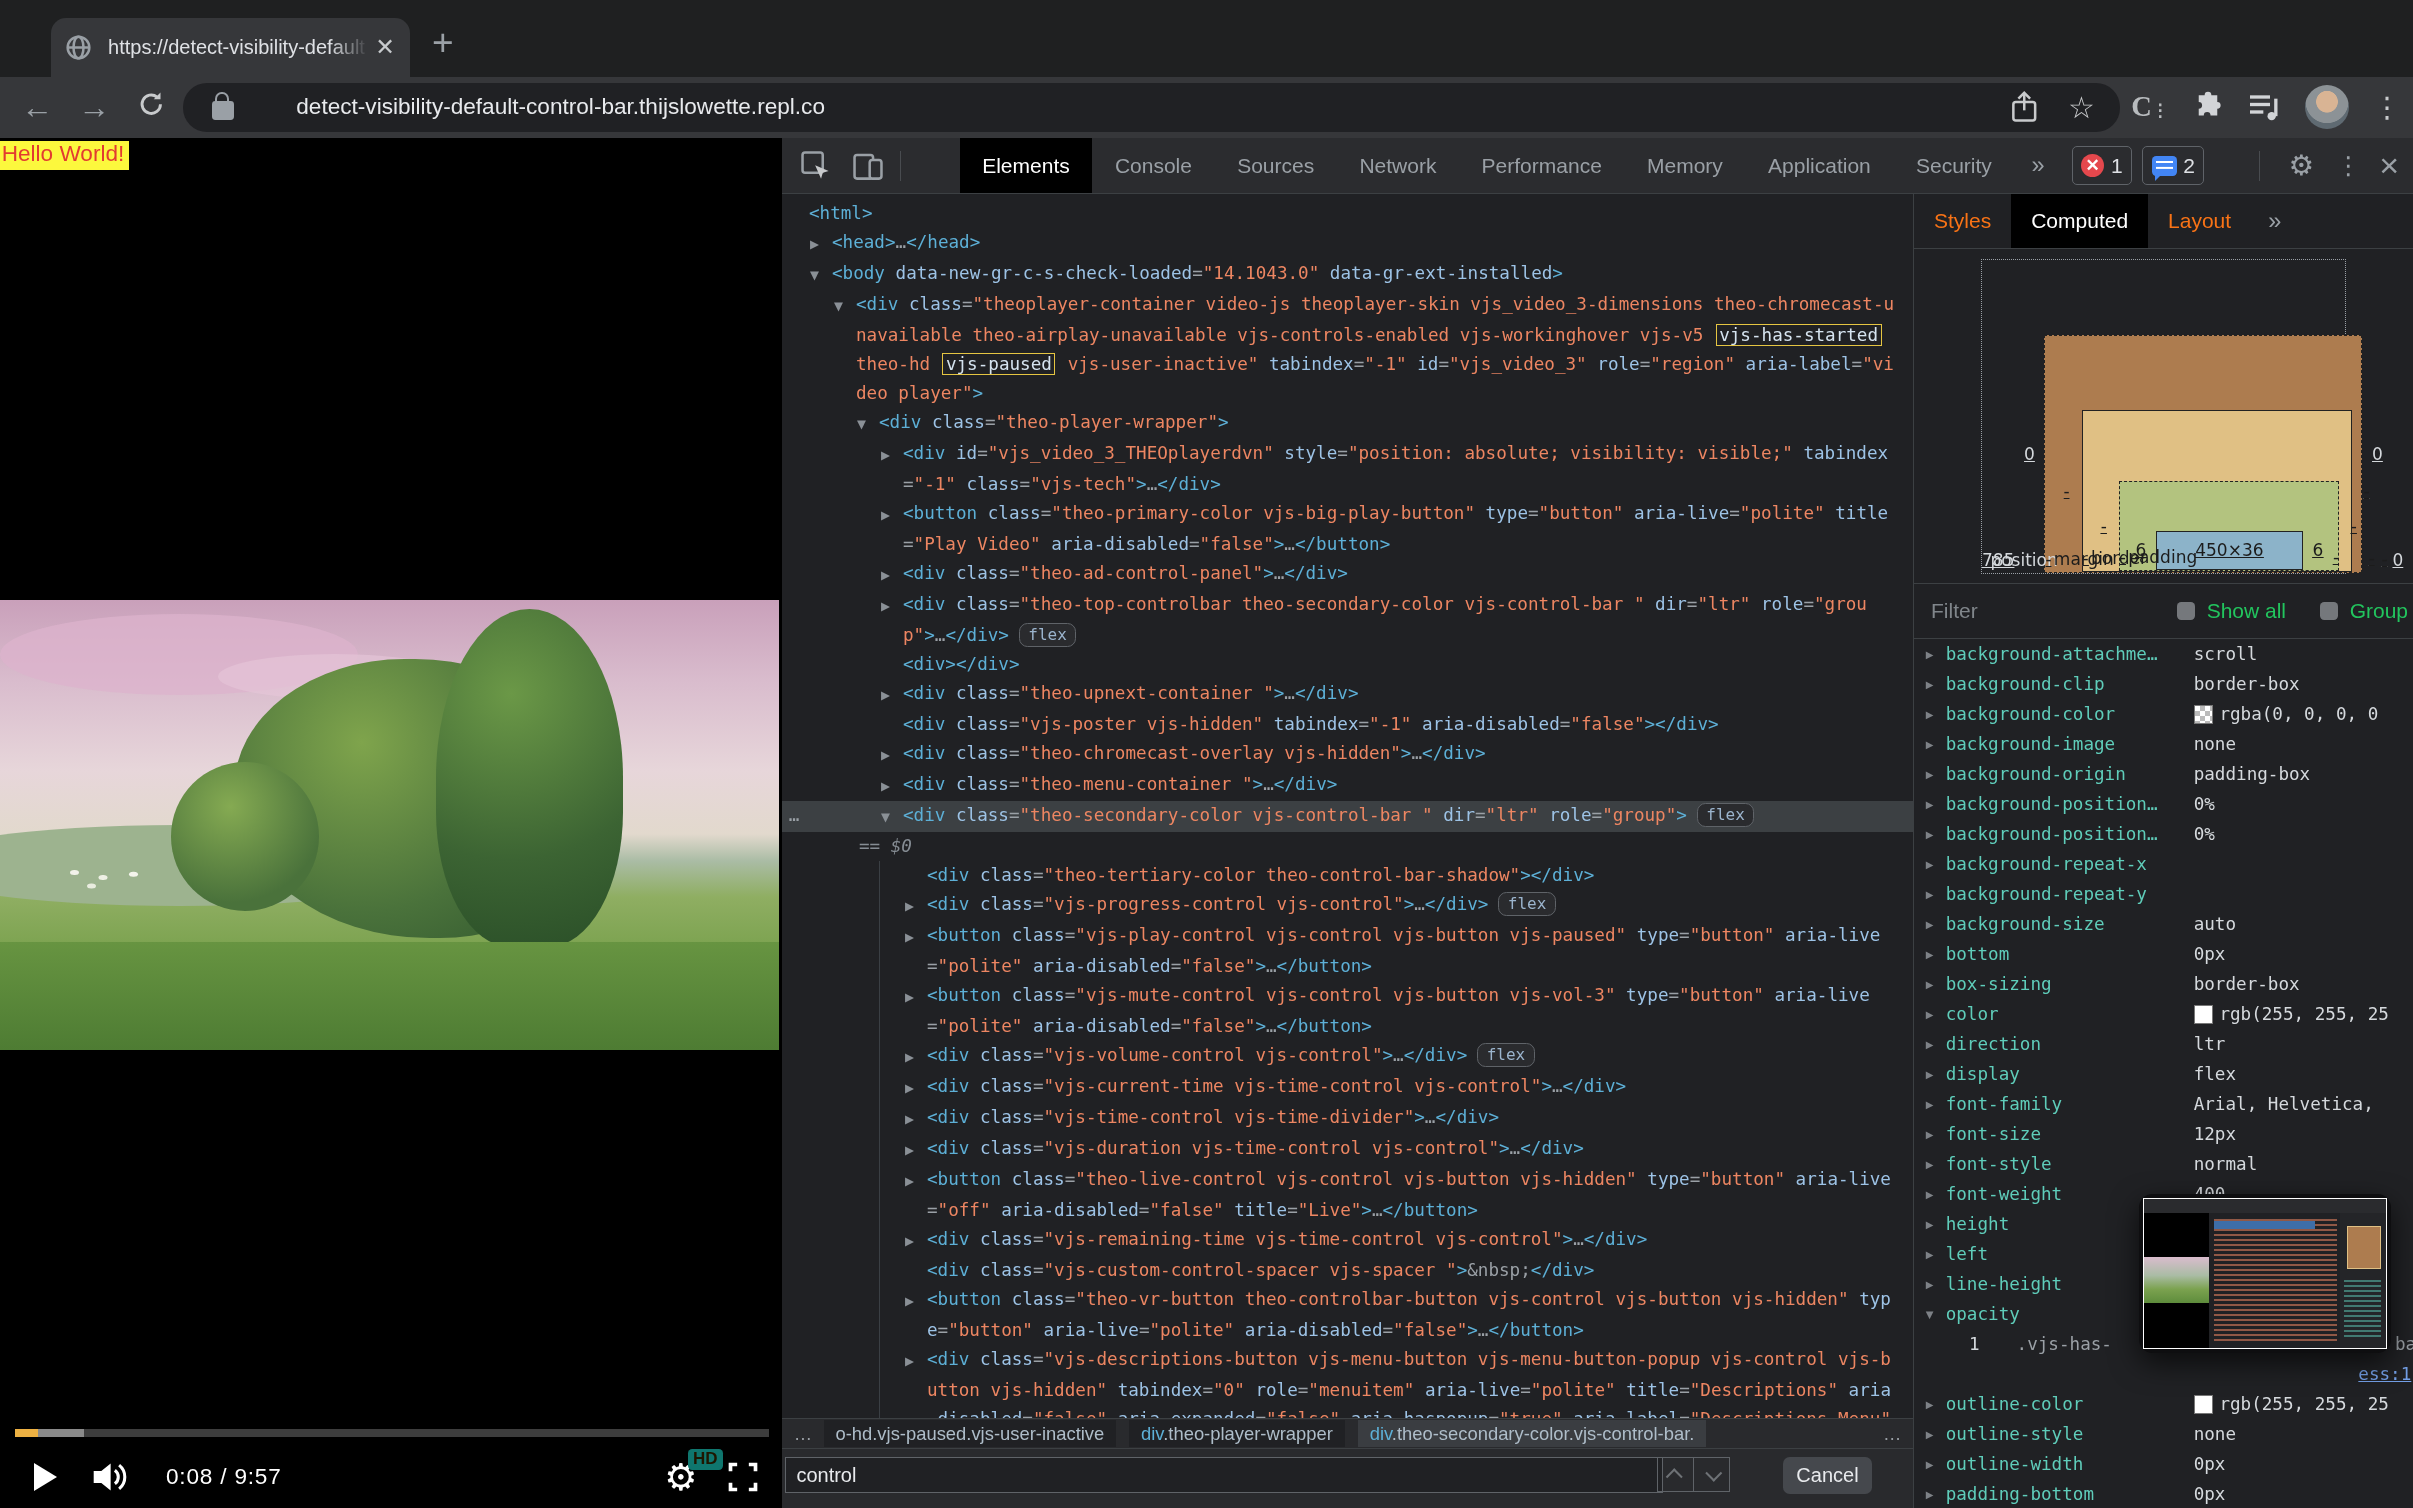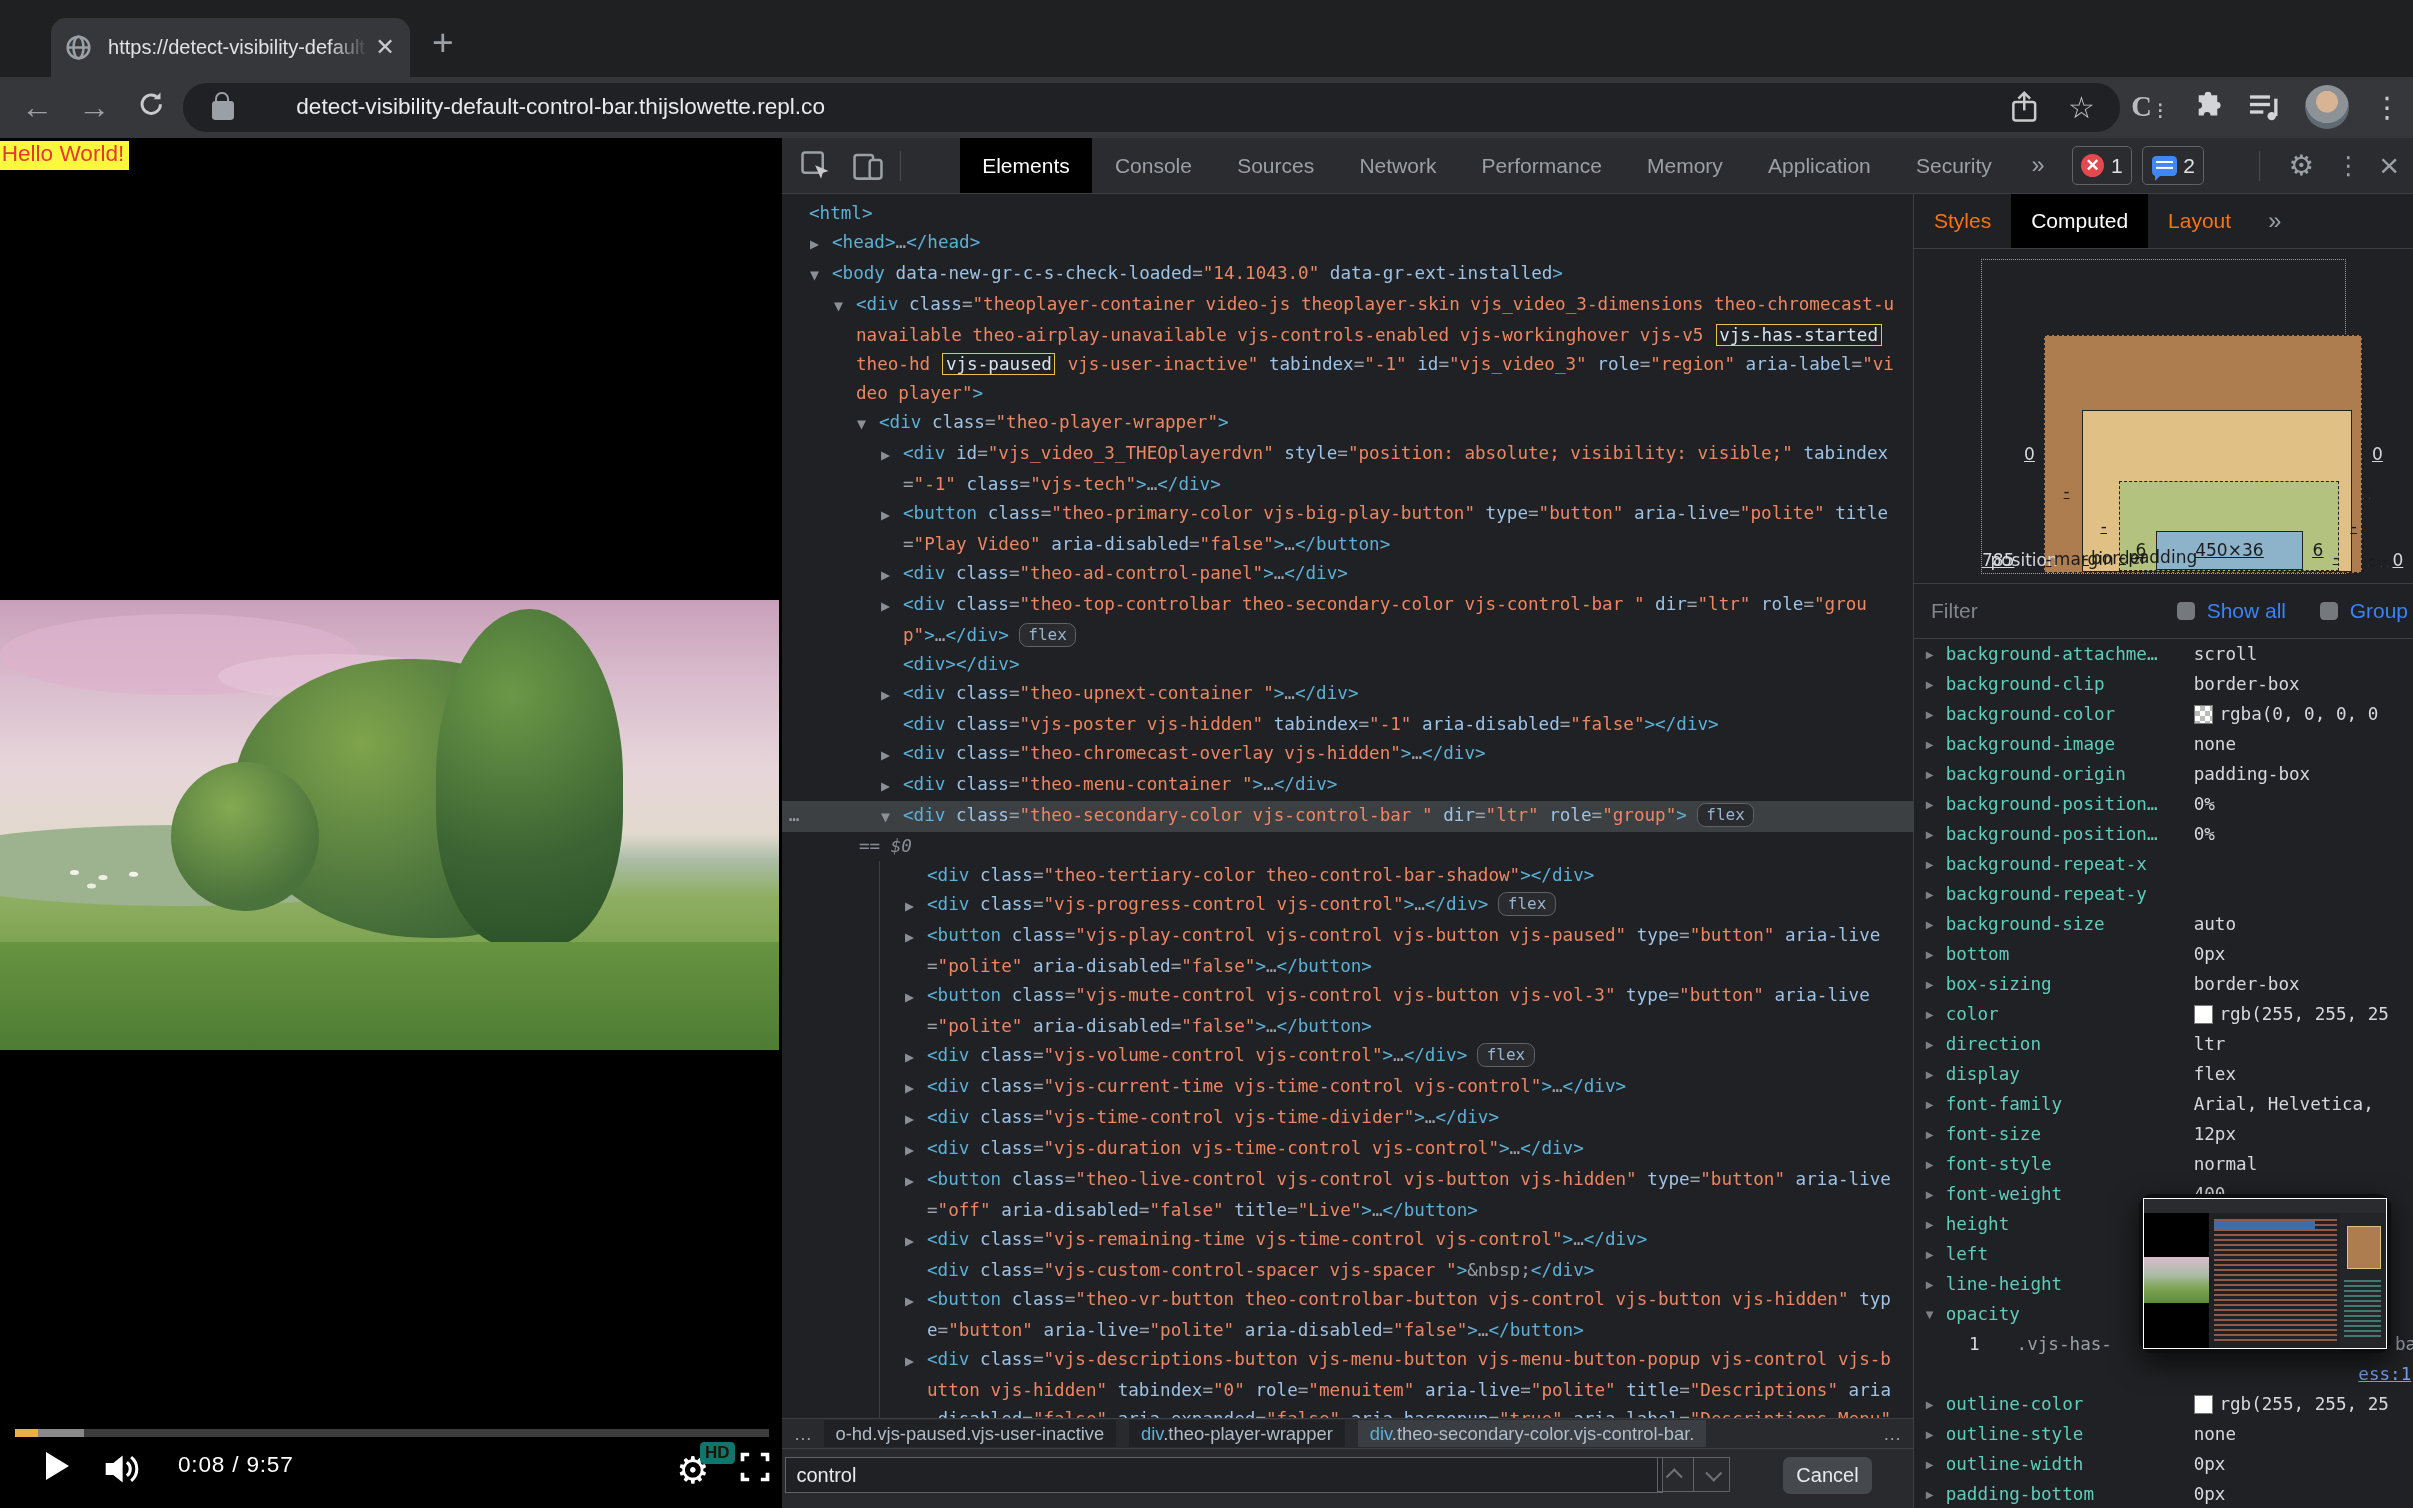--- a/index.html
+++ b/index.html
@@ -31,21 +31,21 @@
   .cl2{position:absolute;left:28%;top:12%;width:30%;height:10%;background:#e6c6d8;border-radius:50%;opacity:.6;}
   .hill{position:absolute;left:-12%;top:50%;width:70%;height:18%;background:#9db38f;border-radius:50%;}
   .t1{position:absolute;left:30%;top:13%;width:47%;height:62%;background:radial-gradient(circle at 35% 30%,#7fa44c,#4a723b 55%,#31572e 90%);border-radius:48% 52% 45% 55%;}
   .t2{position:absolute;left:56%;top:2%;width:24%;height:75%;background:radial-gradient(circle at 40% 25%,#6b9847,#3c6433 60%,#2c5129 95%);border-radius:50% 50% 40% 40%;}
   .t3{position:absolute;left:22%;top:36%;width:19%;height:33%;background:radial-gradient(circle at 40% 30%,#85aa52,#4a723b 70%);border-radius:50%;}
   .fg{position:absolute;left:0;bottom:0;width:100%;height:24%;background:linear-gradient(180deg,#679441,#4e7c33);}
   .sheep{position:absolute;left:9%;top:60%;width:8.4px;height:5px;border-radius:50%;background:#f2f2ea;box-shadow:28.5px 5px 0 0 #eef0e4,59px 1.7px 0 0 #f4f4ec,17px 13.4px 0 0 #e9ecdf;}
   .progress{position:absolute;left:15px;top:1291px;width:754px;height:7.5px;background:#3d3d3d;}
   .prog-buf{position:absolute;left:0;top:0;width:69px;height:7.5px;background:#8a8a8a;}
   .prog-played{position:absolute;left:0;top:0;width:22.6px;height:7.5px;background:#edb143;}
-  .controls{position:absolute;left:16px;top:1314px;width:782px;height:50px;display:flex;align-items:flex-start;}
+  .controls{position:absolute;left:4px;top:1314px;width:782px;height:50px;display:flex;align-items:center;}
   .play-tri{width:0;height:0;border-left:23.5px solid #fff;border-top:14.2px solid transparent;border-bottom:14.2px solid transparent;margin-left:30px;}
   .vol{margin-left:35px;}
   .time{color:#fff;font-size:22.6px;margin-left:35px;letter-spacing:0.8px;}
   .gear-hd{position:relative;margin-left:auto;margin-right:30px;}
   .gear-glyph{color:#fff;font-size:37px;line-height:1;font-family:"DejaVu Sans",sans-serif;}
   .hd-badge{position:absolute;top:-10px;right:-25px;background:#0f766e;color:#1f1600;font-size:17px;font-weight:bold;padding:0.8px 5px;border-radius:4.2px;}
   .fs{margin-right:28.5px;}
   
   .devtools{position:absolute;left:782px;top:138px;width:1632px;height:1370px;background:#202124;display:flex;flex-direction:column;}
   .dt-toolbar{height:55px;background:#2b2c2f;border-bottom:0.8px solid #3c4043;display:flex;align-items:center;flex:0 0 auto;}
@@ -109,21 +109,21 @@
   .bm-mid{display:flex;flex:1;align-items:center;}
   .bm-sideval{width:30px;text-align:center;flex:0 0 auto;}
   .bm-margin{width:318px;height:238px;background:#ad7c4f;border:0.8px dashed #222;color:#1c1c1c;margin:0 auto;}
   .bm-border{width:270px;height:162px;background:#e0c084;border:0.8px solid #222;color:#1c1c1c;margin:0 auto;}
   .bm-padding{width:220px;height:90px;background:#b3c37f;border:0.8px dashed #222;color:#1c1c1c;margin:0 auto;}
   .bm-content{width:145px;height:37px;background:#8cb3c9;border:0.8px solid #222;color:#1c1c1c;margin:0 auto;display:flex;align-items:center;justify-content:center;}
   .filterrow{height:54px;border-top:0.8px solid #3c4043;border-bottom:0.8px solid #3c4043;display:flex;align-items:center;flex:0 0 auto;}
   .filter-text{color:#80868b;font-size:21px;margin-left:17px;}
   .cb{width:18.4px;height:18.4px;border-radius:4.2px;background:#75787c;margin-left:auto;flex:0 0 auto;}
   .cb.second{margin-left:28.5px;}
-  .cb-lab{color:#3b82f6;font-size:21px;margin-left:11.7px;margin-right:5px;white-space:nowrap;}
+  .cb-lab{color:#22c55e;font-size:21px;margin-left:11.7px;margin-right:5px;white-space:nowrap;}
   .props{flex:1;overflow:hidden;font-family:"DejaVu Sans Mono",monospace;font-size:17.6px;position:relative;}
   .prow{height:30px;display:flex;align-items:center;padding-left:11.7px;}
   .par{width:20px;color:#7d8186;font-size:10px;flex:0 0 auto;font-family:"DejaVu Sans",sans-serif;}
   .pn{flex:0 0 248px;color:#5fcdba;white-space:nowrap;overflow:hidden;}
   .pv{flex:1;color:#d5d9dd;white-space:nowrap;overflow:hidden;display:flex;align-items:center;}
   .swatch{display:inline-block;width:17px;height:17px;border:0.8px solid #777;margin-right:6.7px;flex:0 0 auto;}
   .swatch.white{background:#fff;}
   .swatch.checker{background-image:linear-gradient(45deg,#bbb 25%,transparent 25%,transparent 75%,#bbb 75%),linear-gradient(45deg,#bbb 25%,#fff 25%,#fff 75%,#bbb 75%);background-size:10px 10px;background-position:0 0,5px 5px;background-color:#fff;}
   .prow.detail{padding-left:55px;color:#d5d9dd;position:relative;}
   .det-sel{color:#9aa0a6;margin-left:37px;}

